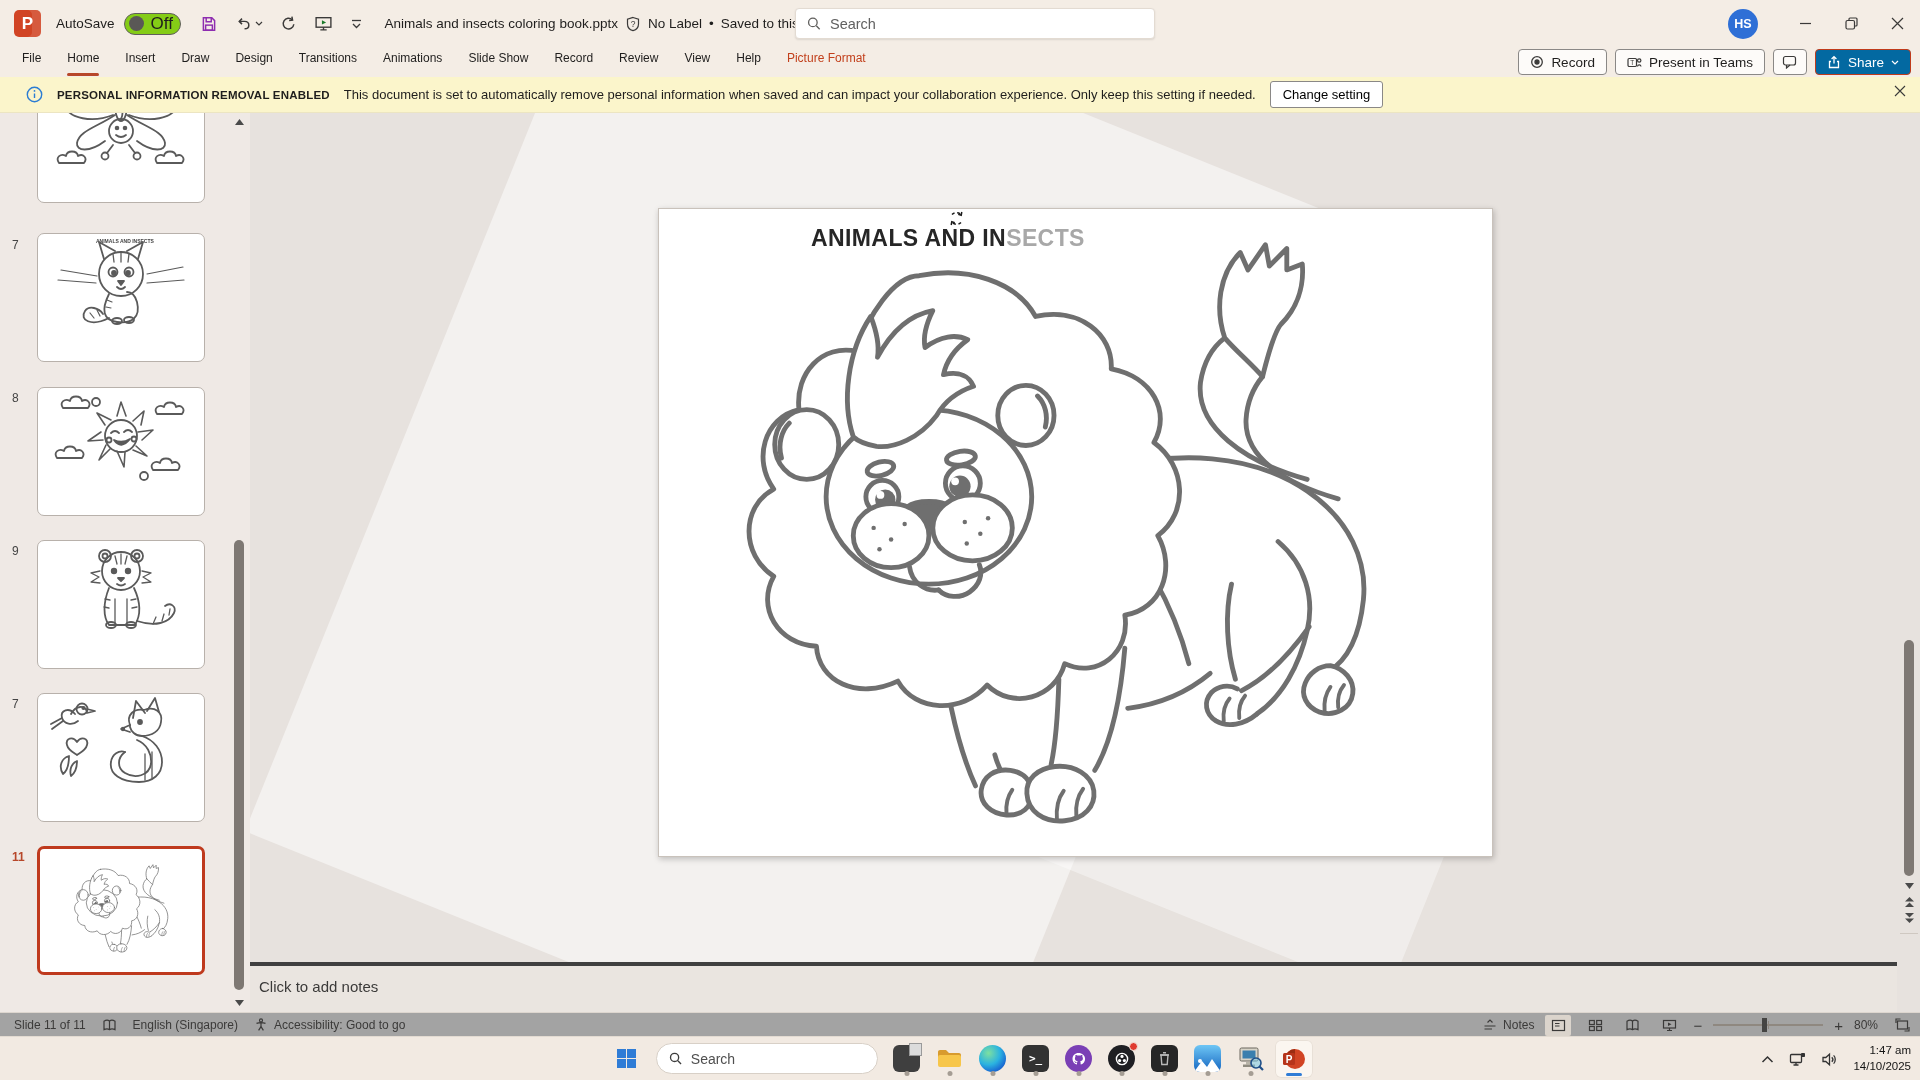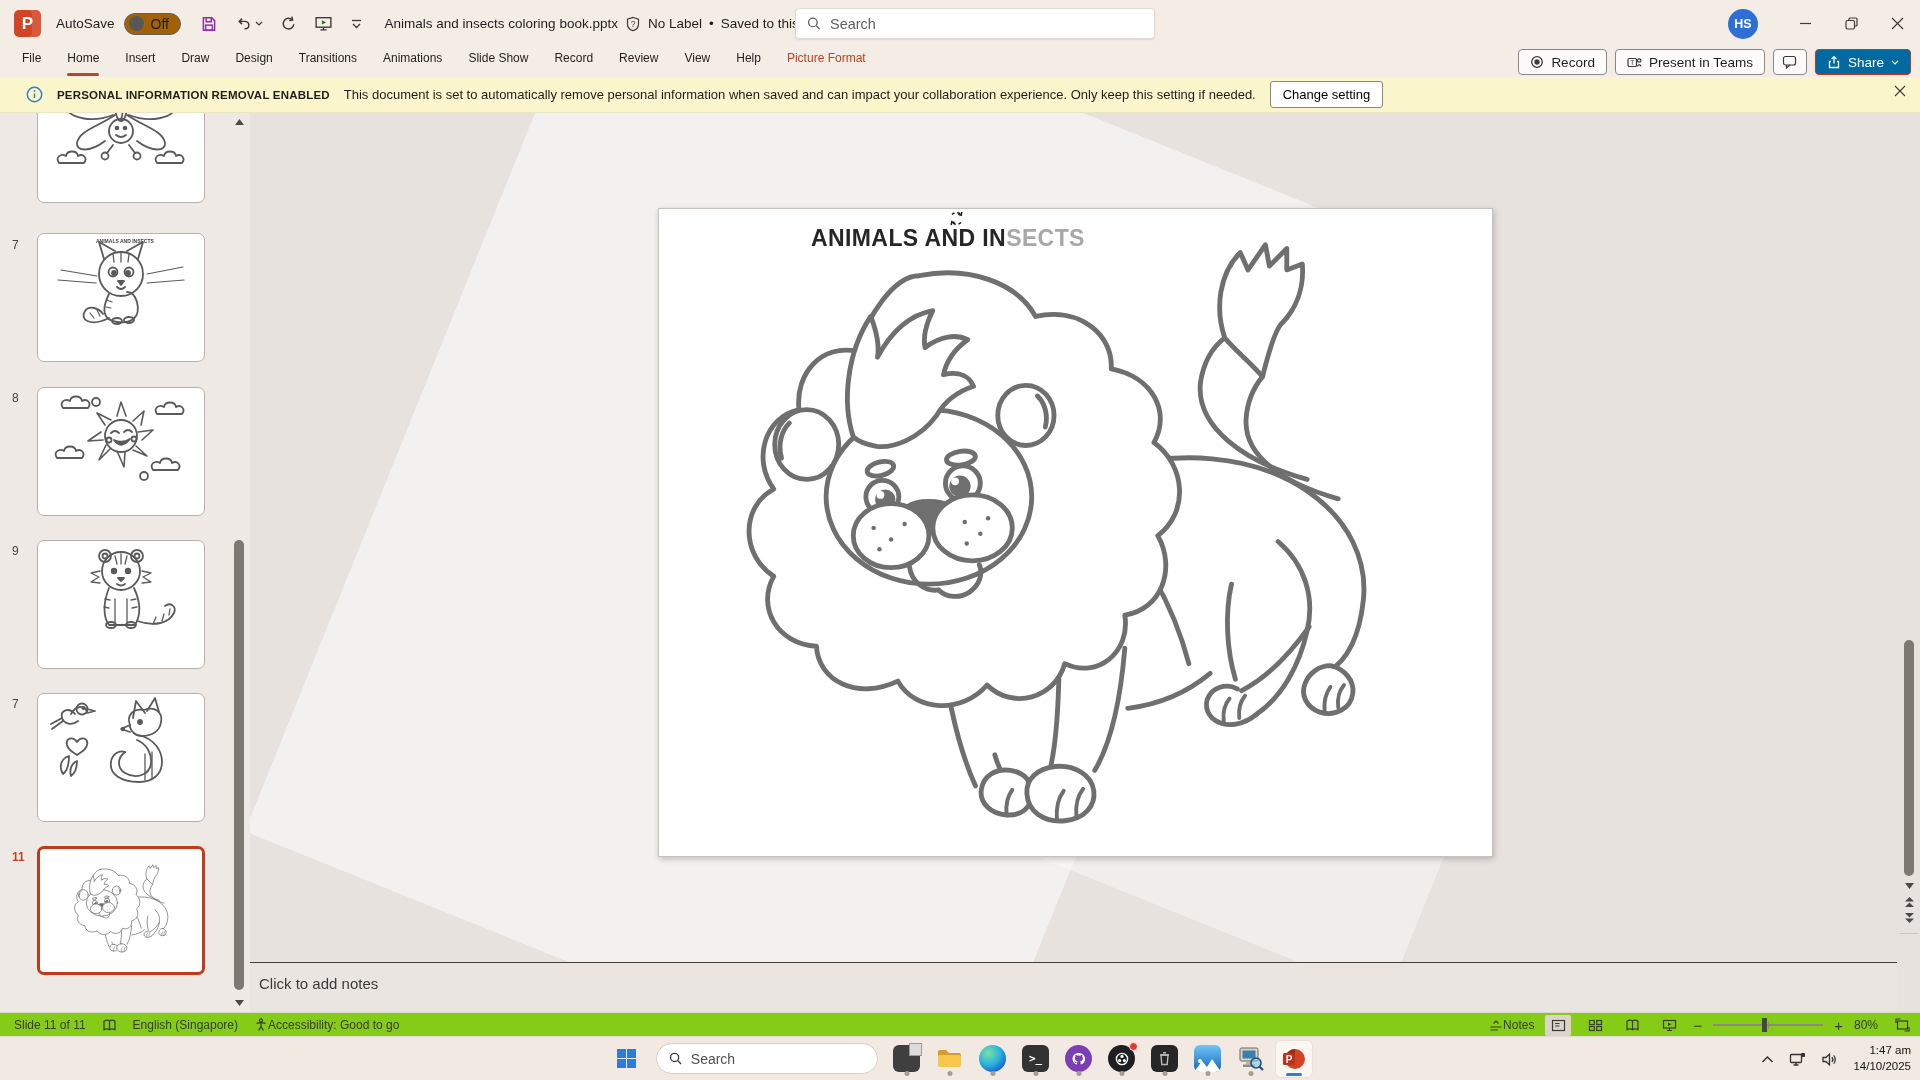--- a/index.html
+++ b/index.html
@@ -5,21 +5,21 @@
 *{margin:0;padding:0;box-sizing:border-box}
 html,body{width:1920px;height:1080px}
 body{font-family:"Liberation Sans",sans-serif;background:#777;overflow:hidden}
 #app{position:relative;width:1920px;height:1080px;background:#e7e2de;overflow:hidden;color:#1f1e1d}
 svg{display:block}
 
 .titlebar{position:absolute;left:0;top:0;width:100%;height:47px;background:#f4ede5;display:flex;align-items:center}
 .tb-left{display:flex;align-items:center;gap:15px;padding-left:14px}
 .ppt-logo{width:27px;height:27px;background:#d14424;border-radius:5px;color:#fff;font-weight:bold;font-size:17px;display:flex;align-items:center;justify-content:center;box-shadow:inset -9px 0 0 rgba(255,255,255,.12)}
 .autosave{display:flex;align-items:center;gap:9px;font-size:13.5px}
-.toggle{width:57px;height:22px;border:1px solid #605e5c;border-radius:12px;display:flex;align-items:center;gap:7px;padding:0 4px;font-size:14px;background:#a16207}
+.toggle{width:57px;height:22px;border:1px solid #605e5c;border-radius:12px;display:flex;align-items:center;gap:7px;padding:0 4px;font-size:17px;background:#84cc16}
 .knob{width:15px;height:15px;border-radius:50%;background:#5a5856}
 .qat{display:flex;align-items:center;gap:17px;margin-left:4px}
 .tb-title{display:flex;align-items:center;gap:7px;margin-left:22px;font-size:13.5px;white-space:nowrap}
 .tb-search{position:absolute;left:795px;top:8px;width:360px;height:31px;background:#fff;border:1px solid #e3dbd2;border-radius:4px;box-shadow:0 1px 2px rgba(0,0,0,.1);display:flex;align-items:center;padding:0 11px;gap:9px}
 .tb-search input{border:0;outline:0;font-size:14.5px;width:100%;background:transparent;color:#444}
 .tb-search input::placeholder{color:#616161}
 .tb-right{position:absolute;right:0;top:0;height:47px;display:flex;align-items:center}
 .avatar{width:30px;height:30px;border-radius:50%;background:#2e6fd6;color:#fff;font-size:12.5px;font-weight:bold;display:flex;align-items:center;justify-content:center;margin-right:24px}
 .wbtn{width:46px;height:47px;display:flex;align-items:center;justify-content:center}
 
@@ -52,26 +52,26 @@
 .slide-title{position:absolute;left:152px;top:16px;font-size:23px;font-weight:bold;letter-spacing:.4px;white-space:nowrap}
 .st-dark{color:#262626}.st-gray{color:#a8a8a8}
 .rothandle{position:absolute;left:288px;top:1px}
 .lionwrap{position:absolute;left:66px;top:26px}
 
 .vscroll{position:absolute;right:3px;top:113px;width:15px;height:899px}
 .vthumb{position:absolute;left:2px;top:527px;width:10px;height:236px;background:#7e7873;border-radius:5px}
 .vbtn{position:absolute;left:0;width:15px;height:14px;display:flex;align-items:center;justify-content:center}
 .vdiv{position:absolute;left:-2px;top:820px;width:18px;height:1px;background:#cfc8c1}
 
-.notesbar{position:absolute;left:250px;top:962px;width:1647px;height:50px;background:#eae5e0;border-top:1px solid #404040;font-size:15px;color:#3b3a39;padding:12px 0 0 9px}
-
-.statusbar{position:absolute;left:0;top:1012px;width:100%;height:24px;background:#84cc16;border-top:1px solid #ddd6cf;font-size:12px;color:#3b3a39}
+.notesbar{position:absolute;left:250px;top:962px;width:1647px;height:50px;background:#eae5e0;border-top:4px solid #404040;font-size:15px;color:#3b3a39;padding:12px 0 0 9px}
+
+.statusbar{position:absolute;left:0;top:1012px;width:100%;height:24px;background:#a3a3a3;border-top:1px solid #ddd6cf;font-size:12px;color:#3b3a39}
 .sb-left{position:absolute;left:14px;top:0;height:24px;display:flex;align-items:center;gap:16px}
 .sb-right{position:absolute;right:5px;top:0;height:24px;display:flex;align-items:center;gap:11px}
-.sb-item{display:flex;align-items:flex-end;}
+.sb-item{display:flex;align-items:flex-start;gap:6px}
 .viewbtn{width:26px;height:21px;display:flex;align-items:center;justify-content:center;border-radius:2px}
 .viewbtn.sel{background:#dbd4cc}
 .zoomtrack{width:110px;height:2px;background:#8f8880;position:relative}
 .zoomhandle{position:absolute;left:44%;top:-6px;width:5px;height:14px;background:#454443}
 .zoomtick{position:absolute;left:50%;top:-3px;width:1px;height:8px;background:#8f8880}
 .zsign{font-size:15px;color:#3b3a39}
 
 .taskbar{position:absolute;left:0;top:1036px;width:100%;height:44px;background:#f2eae2;border-top:1px solid #e3dbd2;display:flex;align-items:center;justify-content:center;gap:5px}
 .tk{width:38px;height:38px;display:flex;align-items:center;justify-content:center;position:relative;border-radius:6px}
 .tk .dot{position:absolute;bottom:2px;left:50%;transform:translateX(-50%);width:5px;height:5px;border-radius:50%;background:#a59d94}

